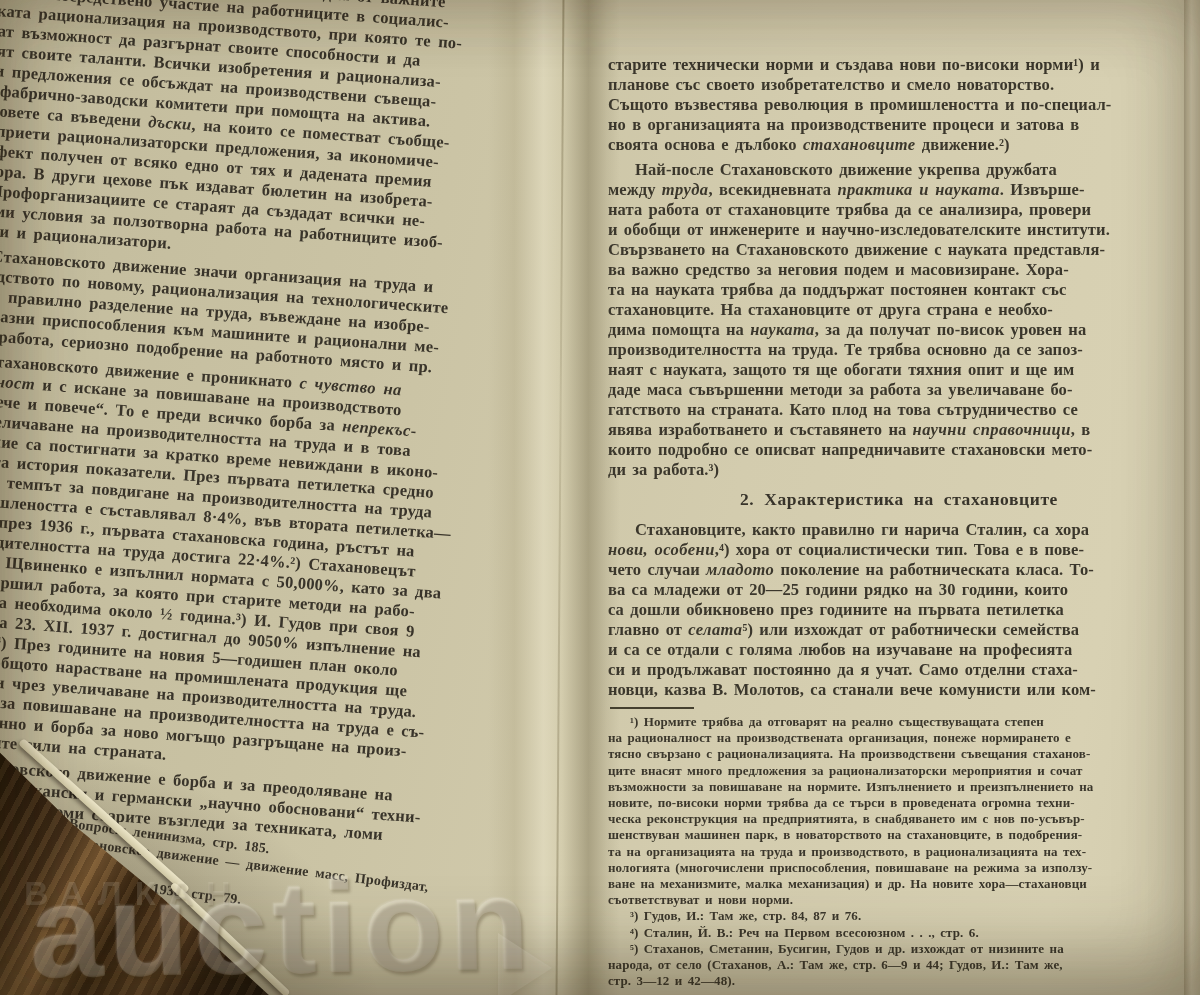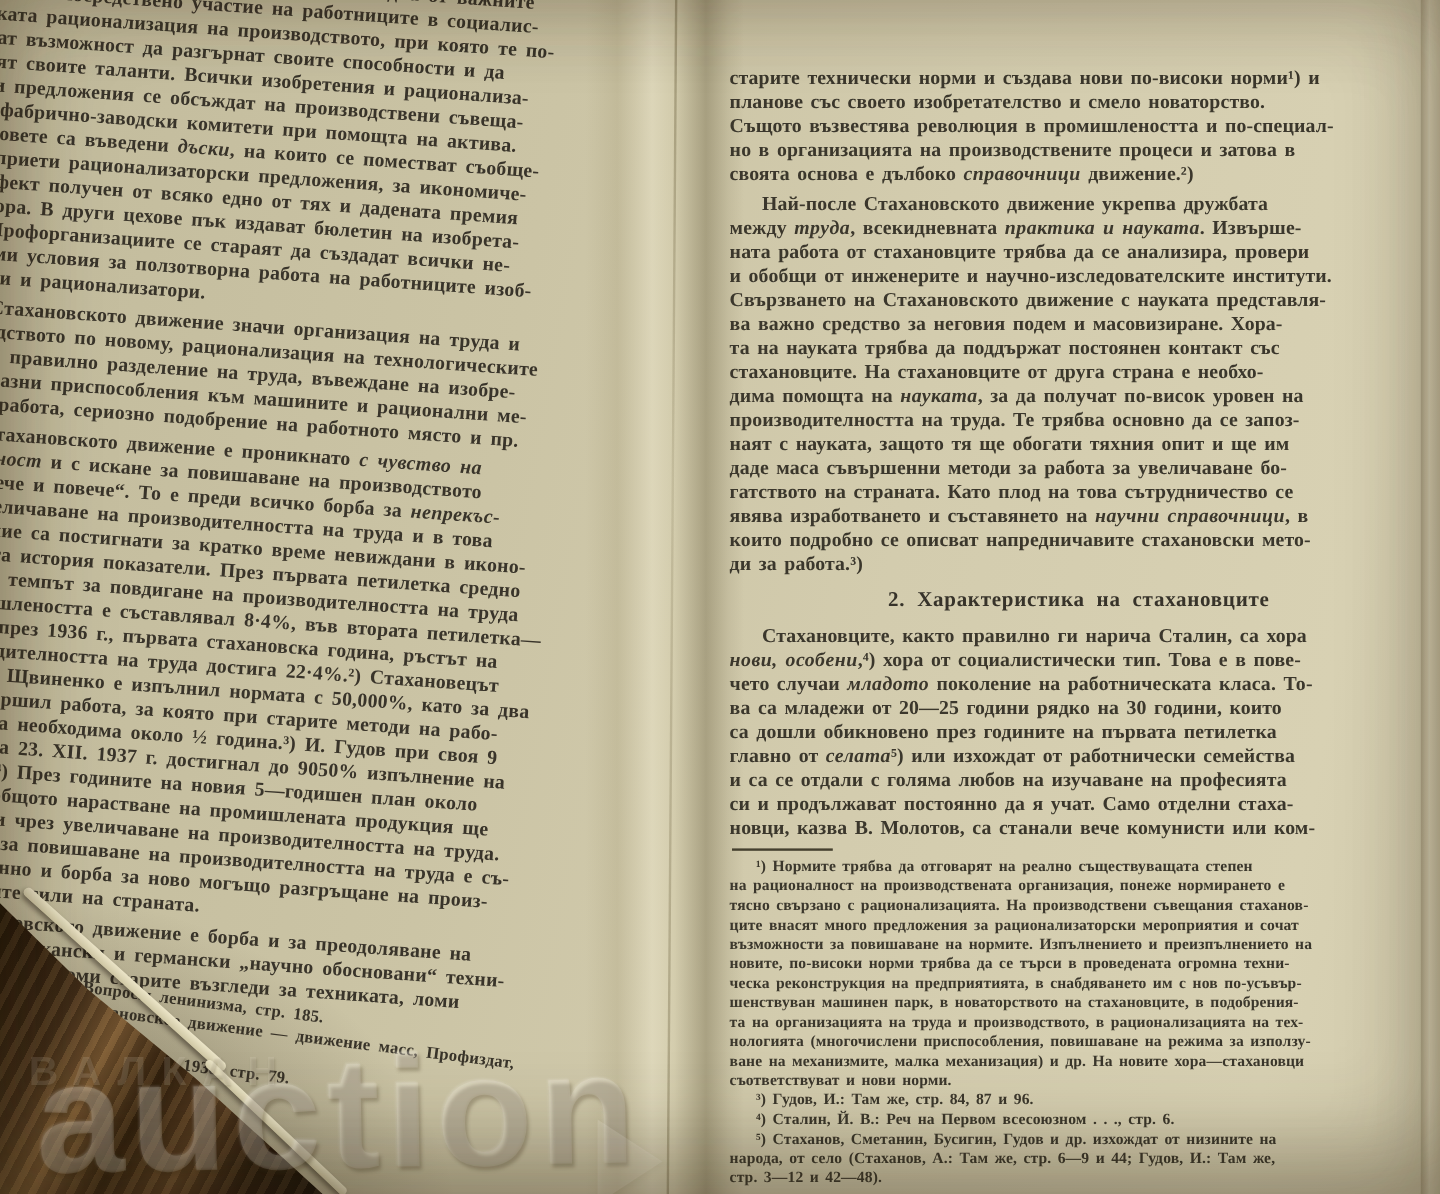--- a/index.html
+++ b/index.html
@@ -120,27 +120,27 @@
       <div class="fn">²) Москатов, П.: Стахановское движение — движение масс, Профиздат,<br>1938, стр. 11.</div>
       <div class="fn">³) Гудов, И.: Путь стахановца, 1938, стр. 79.</div>
       <div class="fn">⁴) Там же, стр. 62.</div>
     </div>
   </div>
 
   <div class="curl-shadow"></div>
   <div class="gutter"></div>
 
   <div class="right-page">
-    <div class="para">старите технически норми и създава нови по-високи норми¹) и<br>планове със своето изобретателство и смело новаторство.<br>Същото възвестява революция в промишлеността и по-специал-<br>но в организацията на производствените процеси и затова в<br>своята основа е дълбоко <i>справочници</i> движение.²)</div>
+    <div class="para">старите технически норми и създава нови по-високи норми¹) и<br>планове със своето изобретателство и смело новаторство.<br>Същото възвестява революция в промишлеността и по-специал-<br>но в организацията на производствените процеси и затова в<br>своята основа е дълбоко <i>стахановците</i> движение.²)</div>
     <div class="para indent">Най-после Стахановското движение укрепва дружбата<br>между <i>труда</i>, всекидневната <i>практика и науката</i>. Извърше-<br>ната работа от стахановците трябва да се анализира, провери<br>и обобщи от инженерите и научно-изследователските институти.<br>Свързването на Стахановското движение с науката представля-<br>ва важно средство за неговия подем и масовизиране. Хора-<br>та на науката трябва да поддържат постоянен контакт със<br>стахановците. На стахановците от друга страна е необхо-<br>дима помощта на <i>науката</i>, за да получат по-висок уровен на<br>производителността на труда. Те трябва основно да се запоз-<br>наят с науката, защото тя ще обогати тяхния опит и ще им<br>даде маса съвършенни методи за работа за увеличаване бо-<br>гатството на страната. Като плод на това сътрудничество се<br>явява изработването и съставянето на <i>научни справочници</i>, в<br>които подробно се описват напредничавите стахановски мето-<br>ди за работа.³)</div>
     <div class="heading">2. Характеристика на стахановците</div>
     <div class="para indent">Стахановците, както правилно ги нарича Сталин, са хора<br><i>нови, особени</i>,⁴) хора от социалистически тип. Това е в пове-<br>чето случаи <i>младото</i> поколение на работническата класа. То-<br>ва са младежи от 20—25 години рядко на 30 години, които<br>са дошли обикновено през годините на първата петилетка<br>главно от <i>селата</i>⁵) или изхождат от работнически семейства<br>и са се отдали с голяма любов на изучаване на професията<br>си и продължават постоянно да я учат. Само отделни стаха-<br>новци, казва В. Молотов, са станали вече комунисти или ком-</div>
     <div class="fn-rule"></div>
     <div class="fn">¹) Нормите трябва да отговарят на реално съществуващата степен<br>на рационалност на производствената организация, понеже нормирането е<br>тясно свързано с рационализацията. На производствени съвещания стаханов-<br>ците внасят много предложения за рационализаторски мероприятия и сочат<br>възможности за повишаване на нормите. Изпълнението и преизпълнението на<br>новите, по-високи норми трябва да се търси в проведената огромна техни-<br>ческа реконструкция на предприятията, в снабдяването им с нов по-усъвър-<br>шенствуван машинен парк, в новаторството на стахановците, в подобрения-<br>та на организацията на труда и производството, в рационализацията на тех-<br>нологията (многочислени приспособления, повишаване на режима за използу-<br>ване на механизмите, малка механизация) и др. На новите хора—стахановци<br>съответствуват и нови норми.</div>
-    <div class="fn">³) Гудов, И.: Там же, стр. 84, 87 и 96.</div>
+    <div class="fn">³) Гудов, И.: Там же, стр. 84, 87 и 76.</div>
     <div class="fn">⁴) Сталин, Й. В.: Реч на Первом всесоюзном . . ., стр. 6.</div>
     <div class="fn">⁵) Стаханов, Сметанин, Бусигин, Гудов и др. изхождат от низините на<br>народа, от село (Стаханов, А.: Там же, стр. 6—9 и 44; Гудов, И.: Там же,<br>стр. 3—12 и 42—48).</div>
   </div>
 
   <div class="page-edge-right"></div>
 
   <div class="wood"></div>
   <div class="curl-edge seg1"></div>
   <div class="curl-edge seg2"></div>
 

